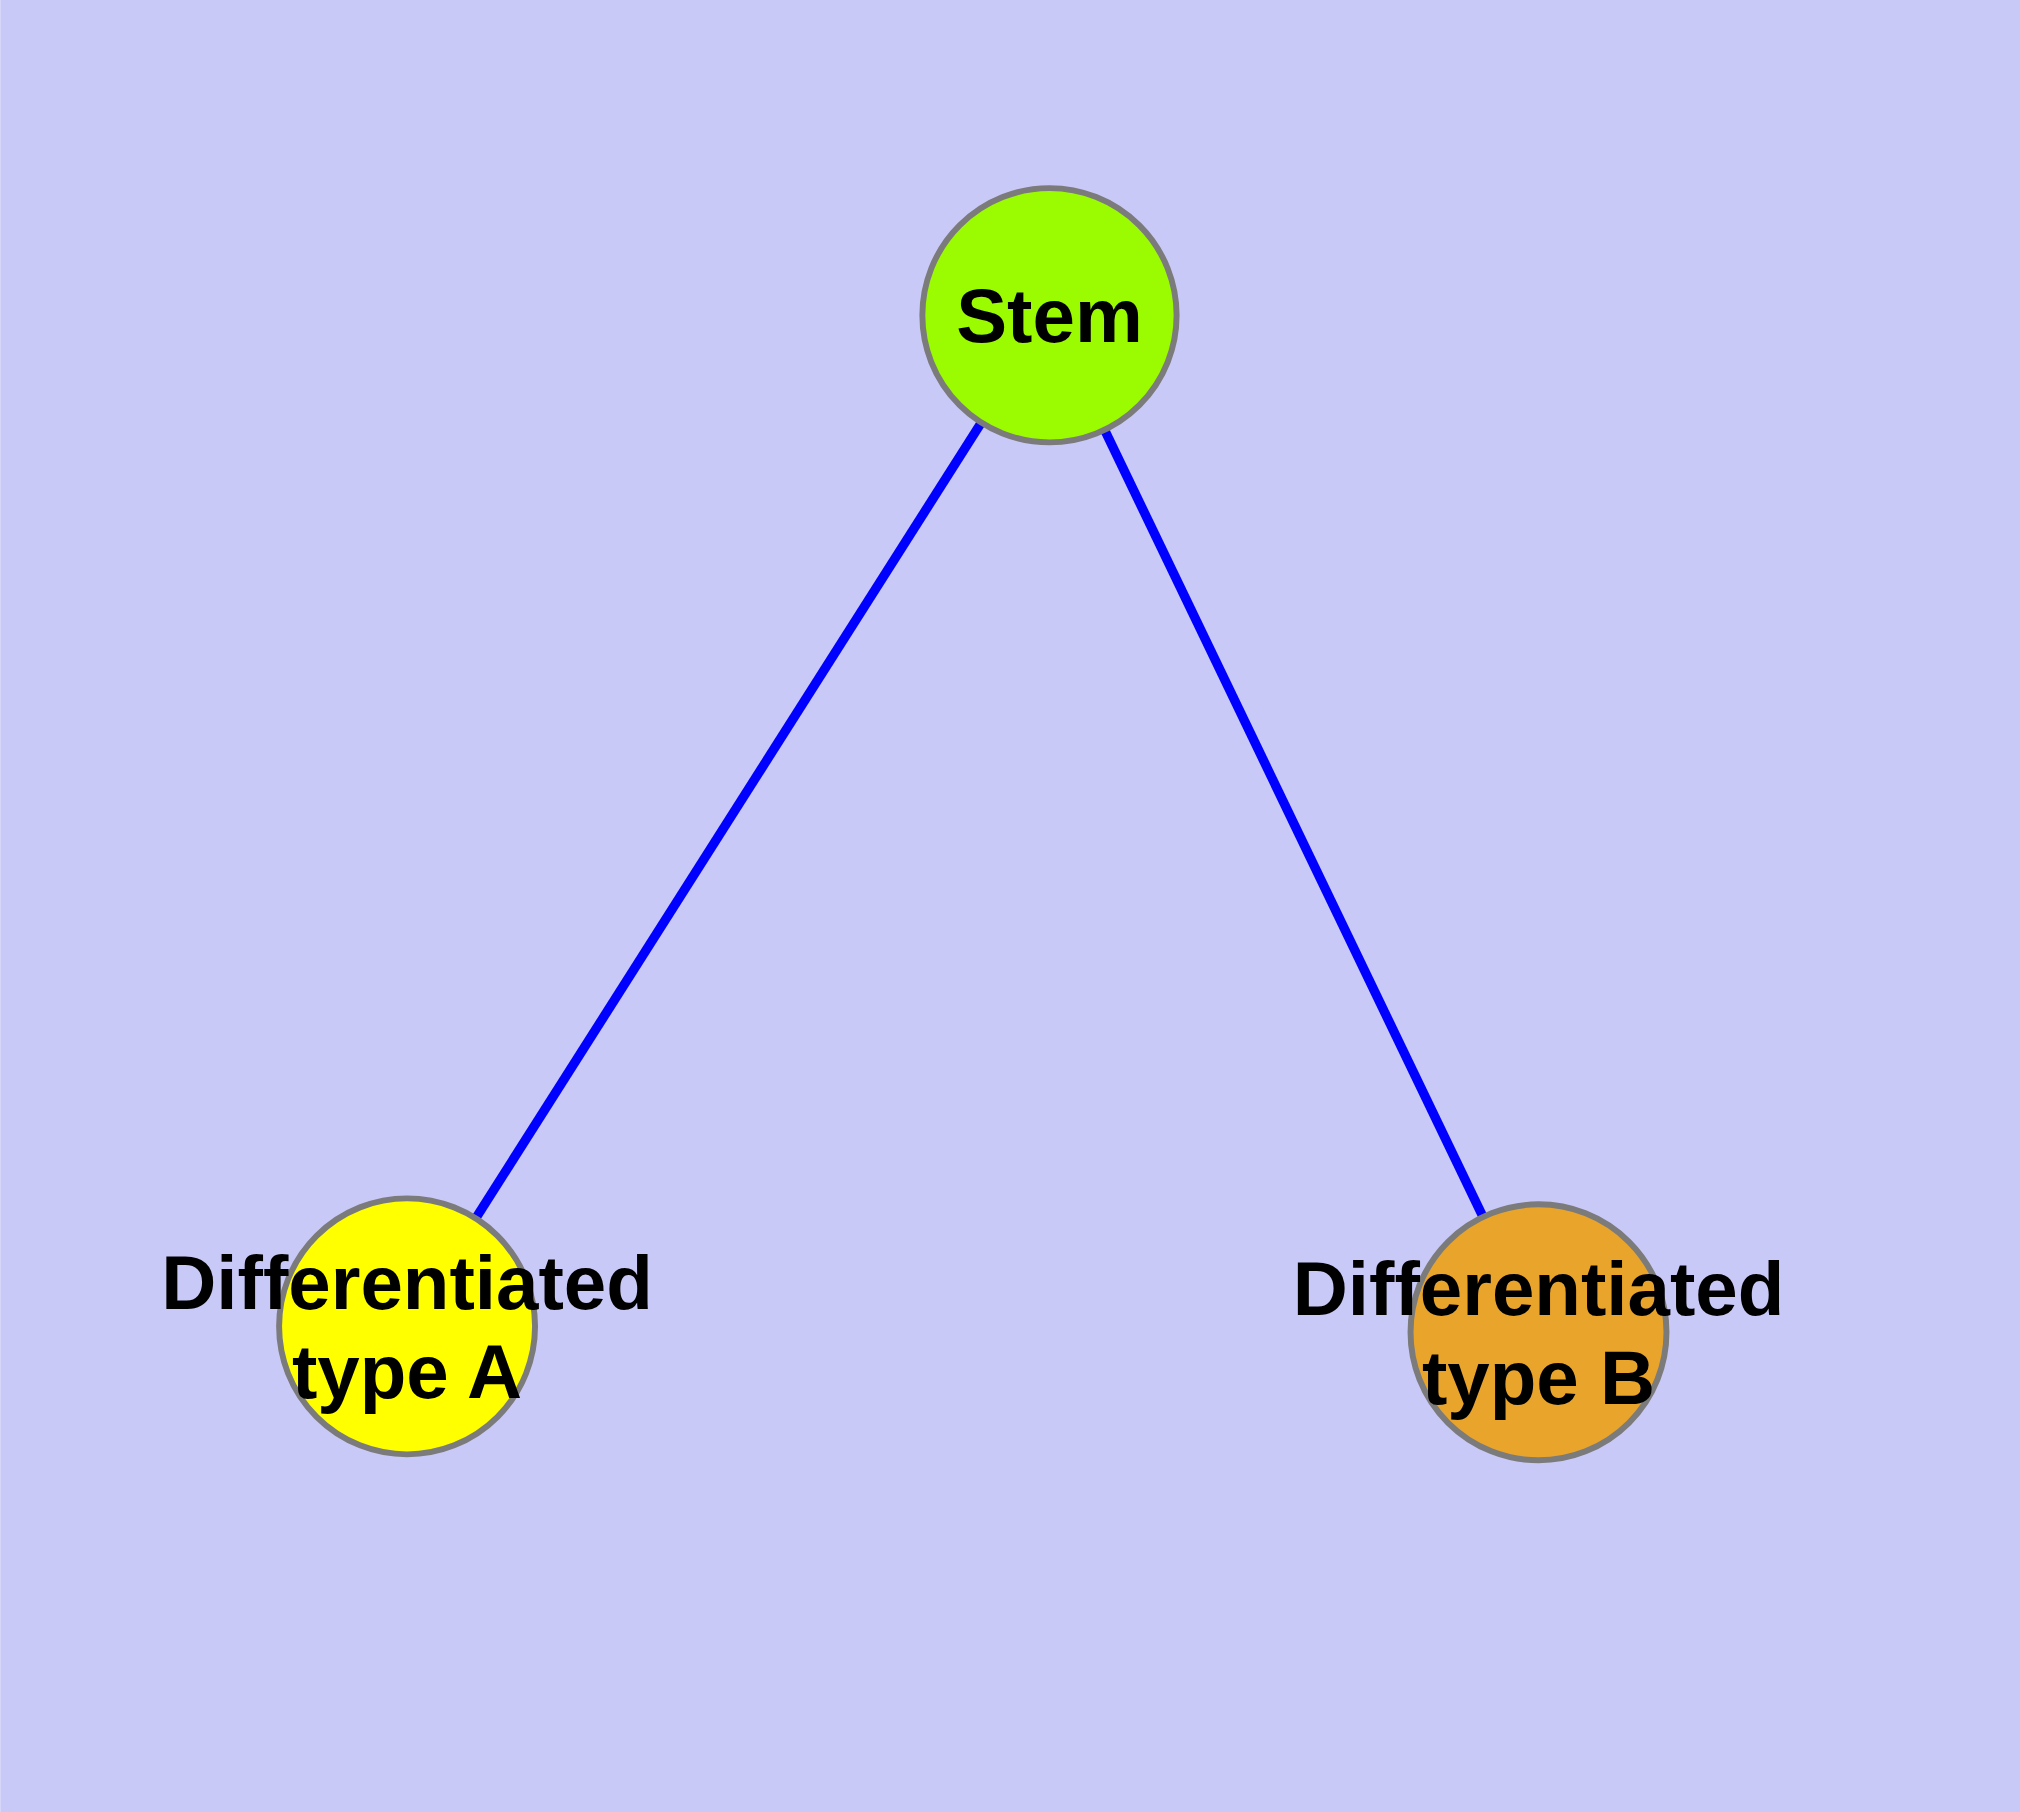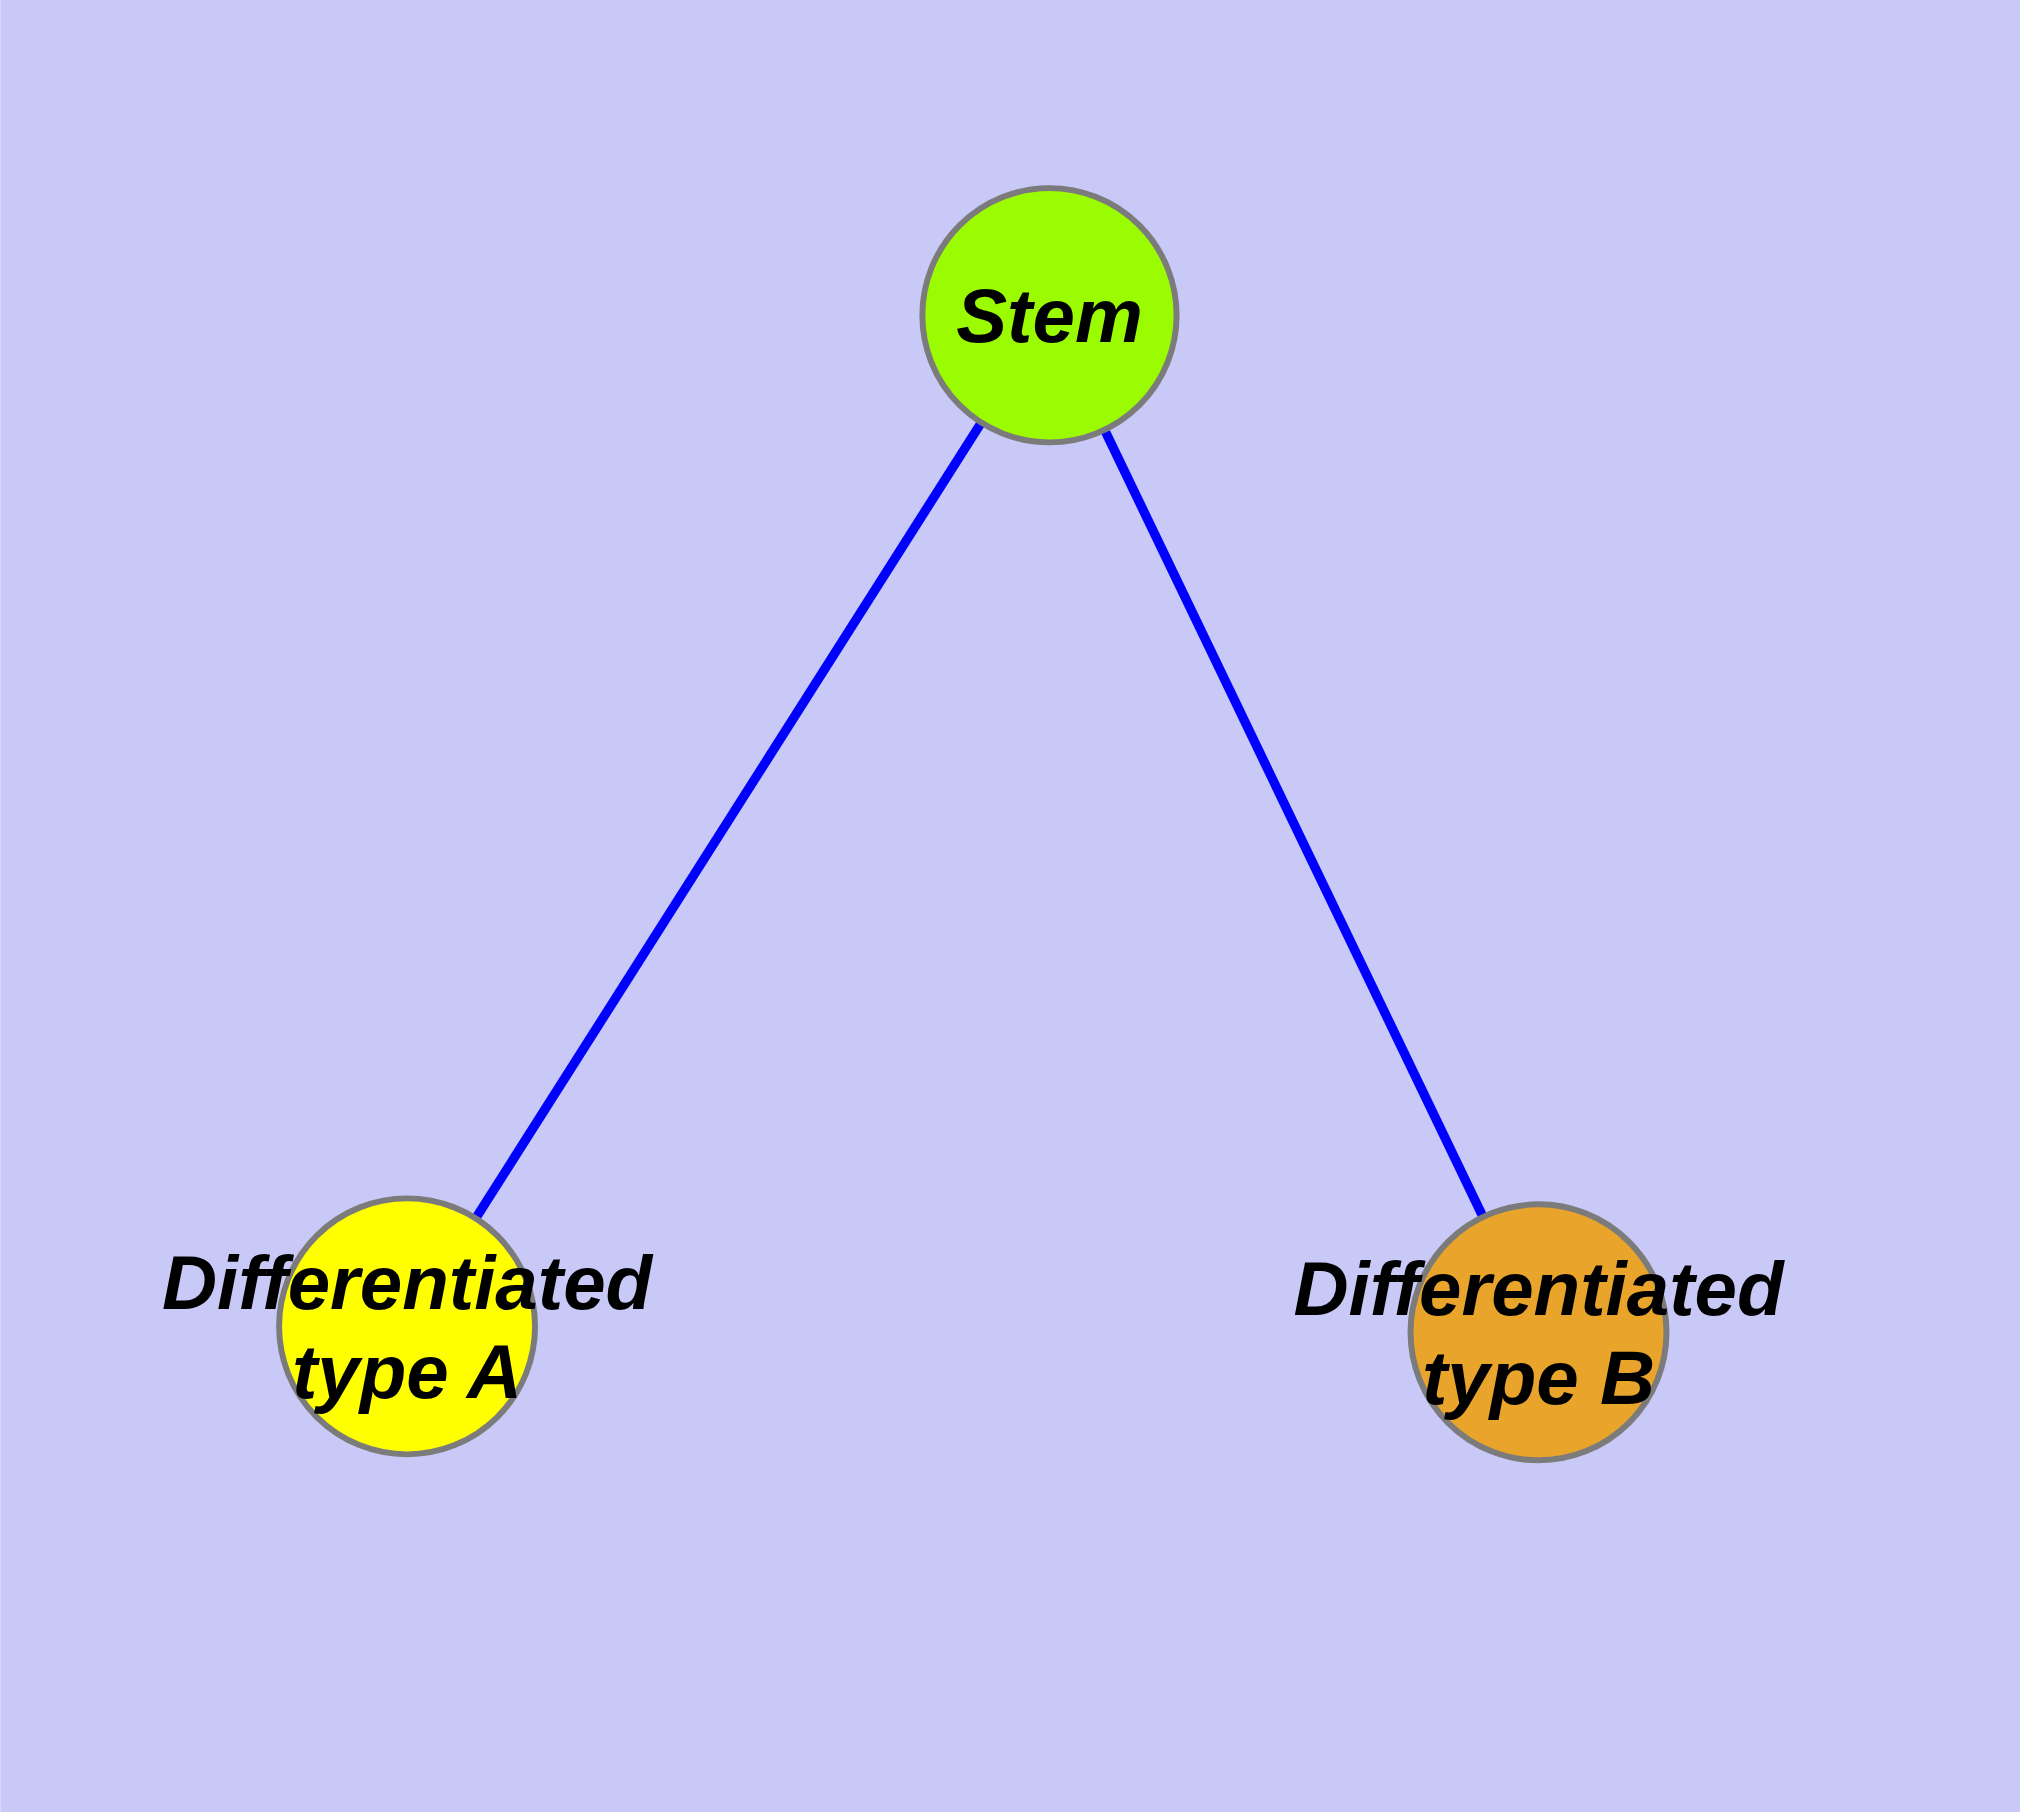--- a/index.html
+++ b/index.html
@@ -6,21 +6,20 @@
     margin: 0;
     padding: 0;
     background: #ffffff;
     font-family: "Liberation Sans", "DejaVu Sans", sans-serif;
   }
   .canvas {
     position: relative;
     width: 2021px;
     height: 1812px;
     overflow: hidden;
-    font-style: italic;
   }
   .canvas svg {
     display: block;
     width: 2021px;
     height: 1812px;
   }
   .graph-edge {
     fill: none;
   }
   .graph-node-label {

